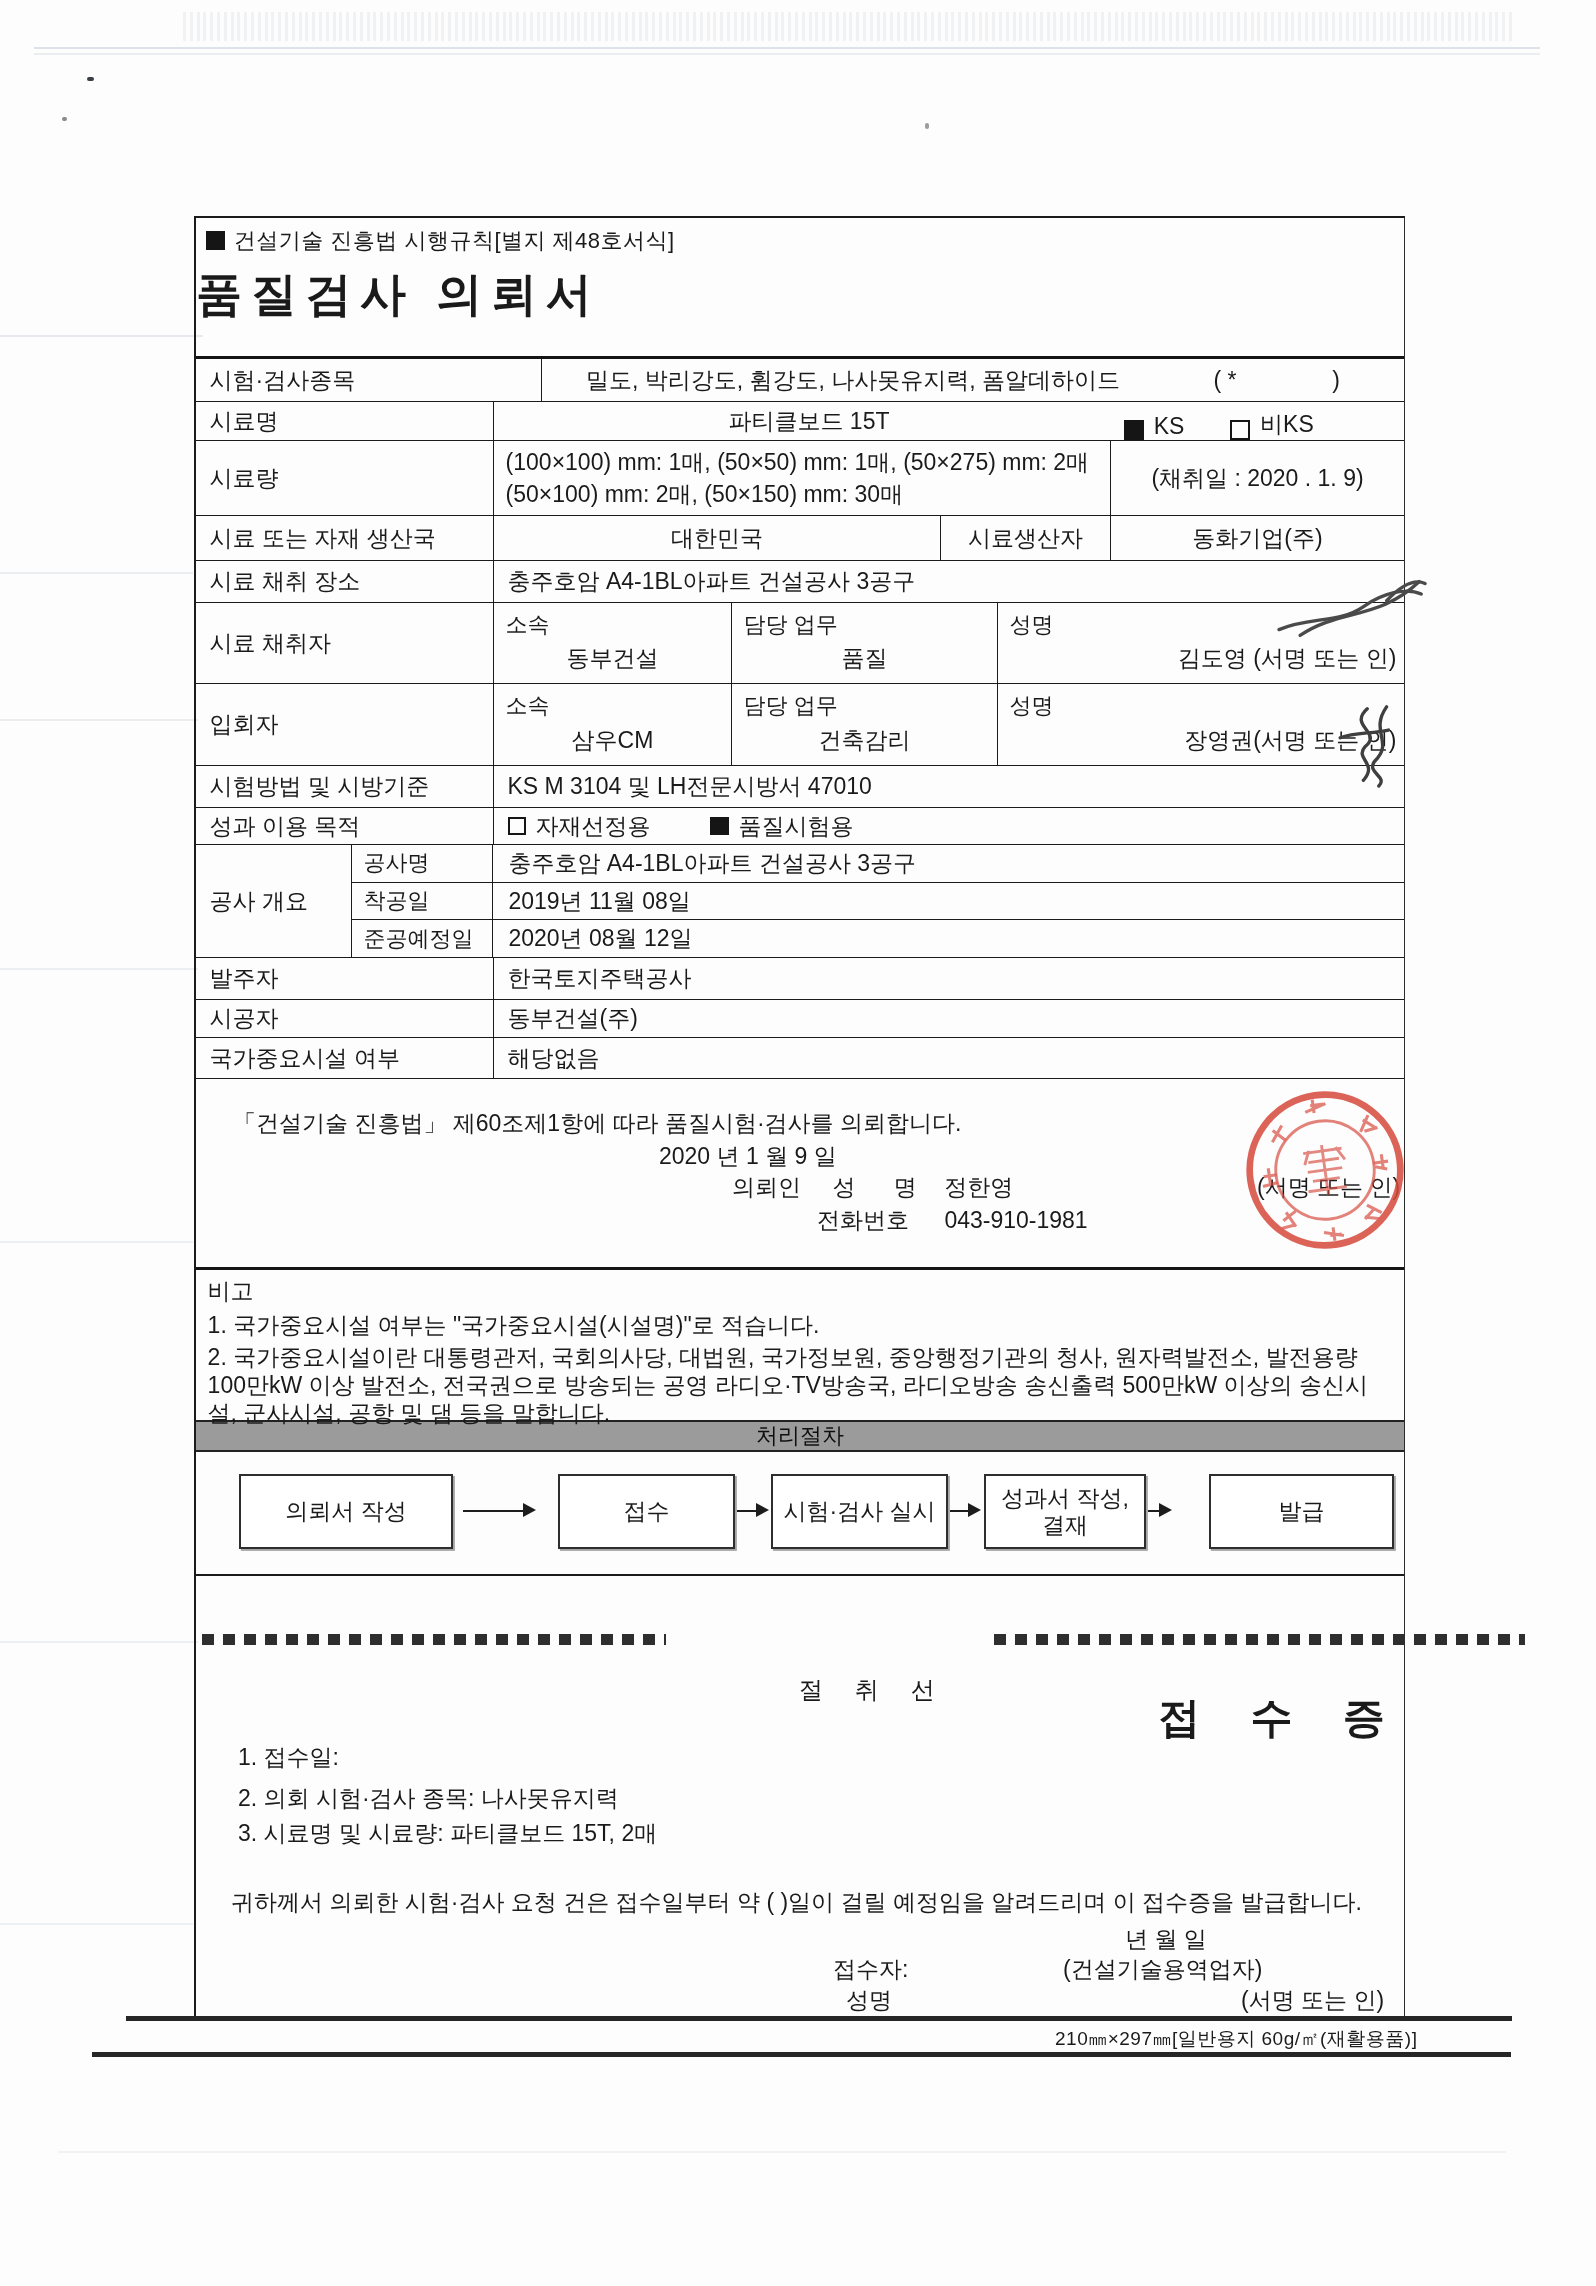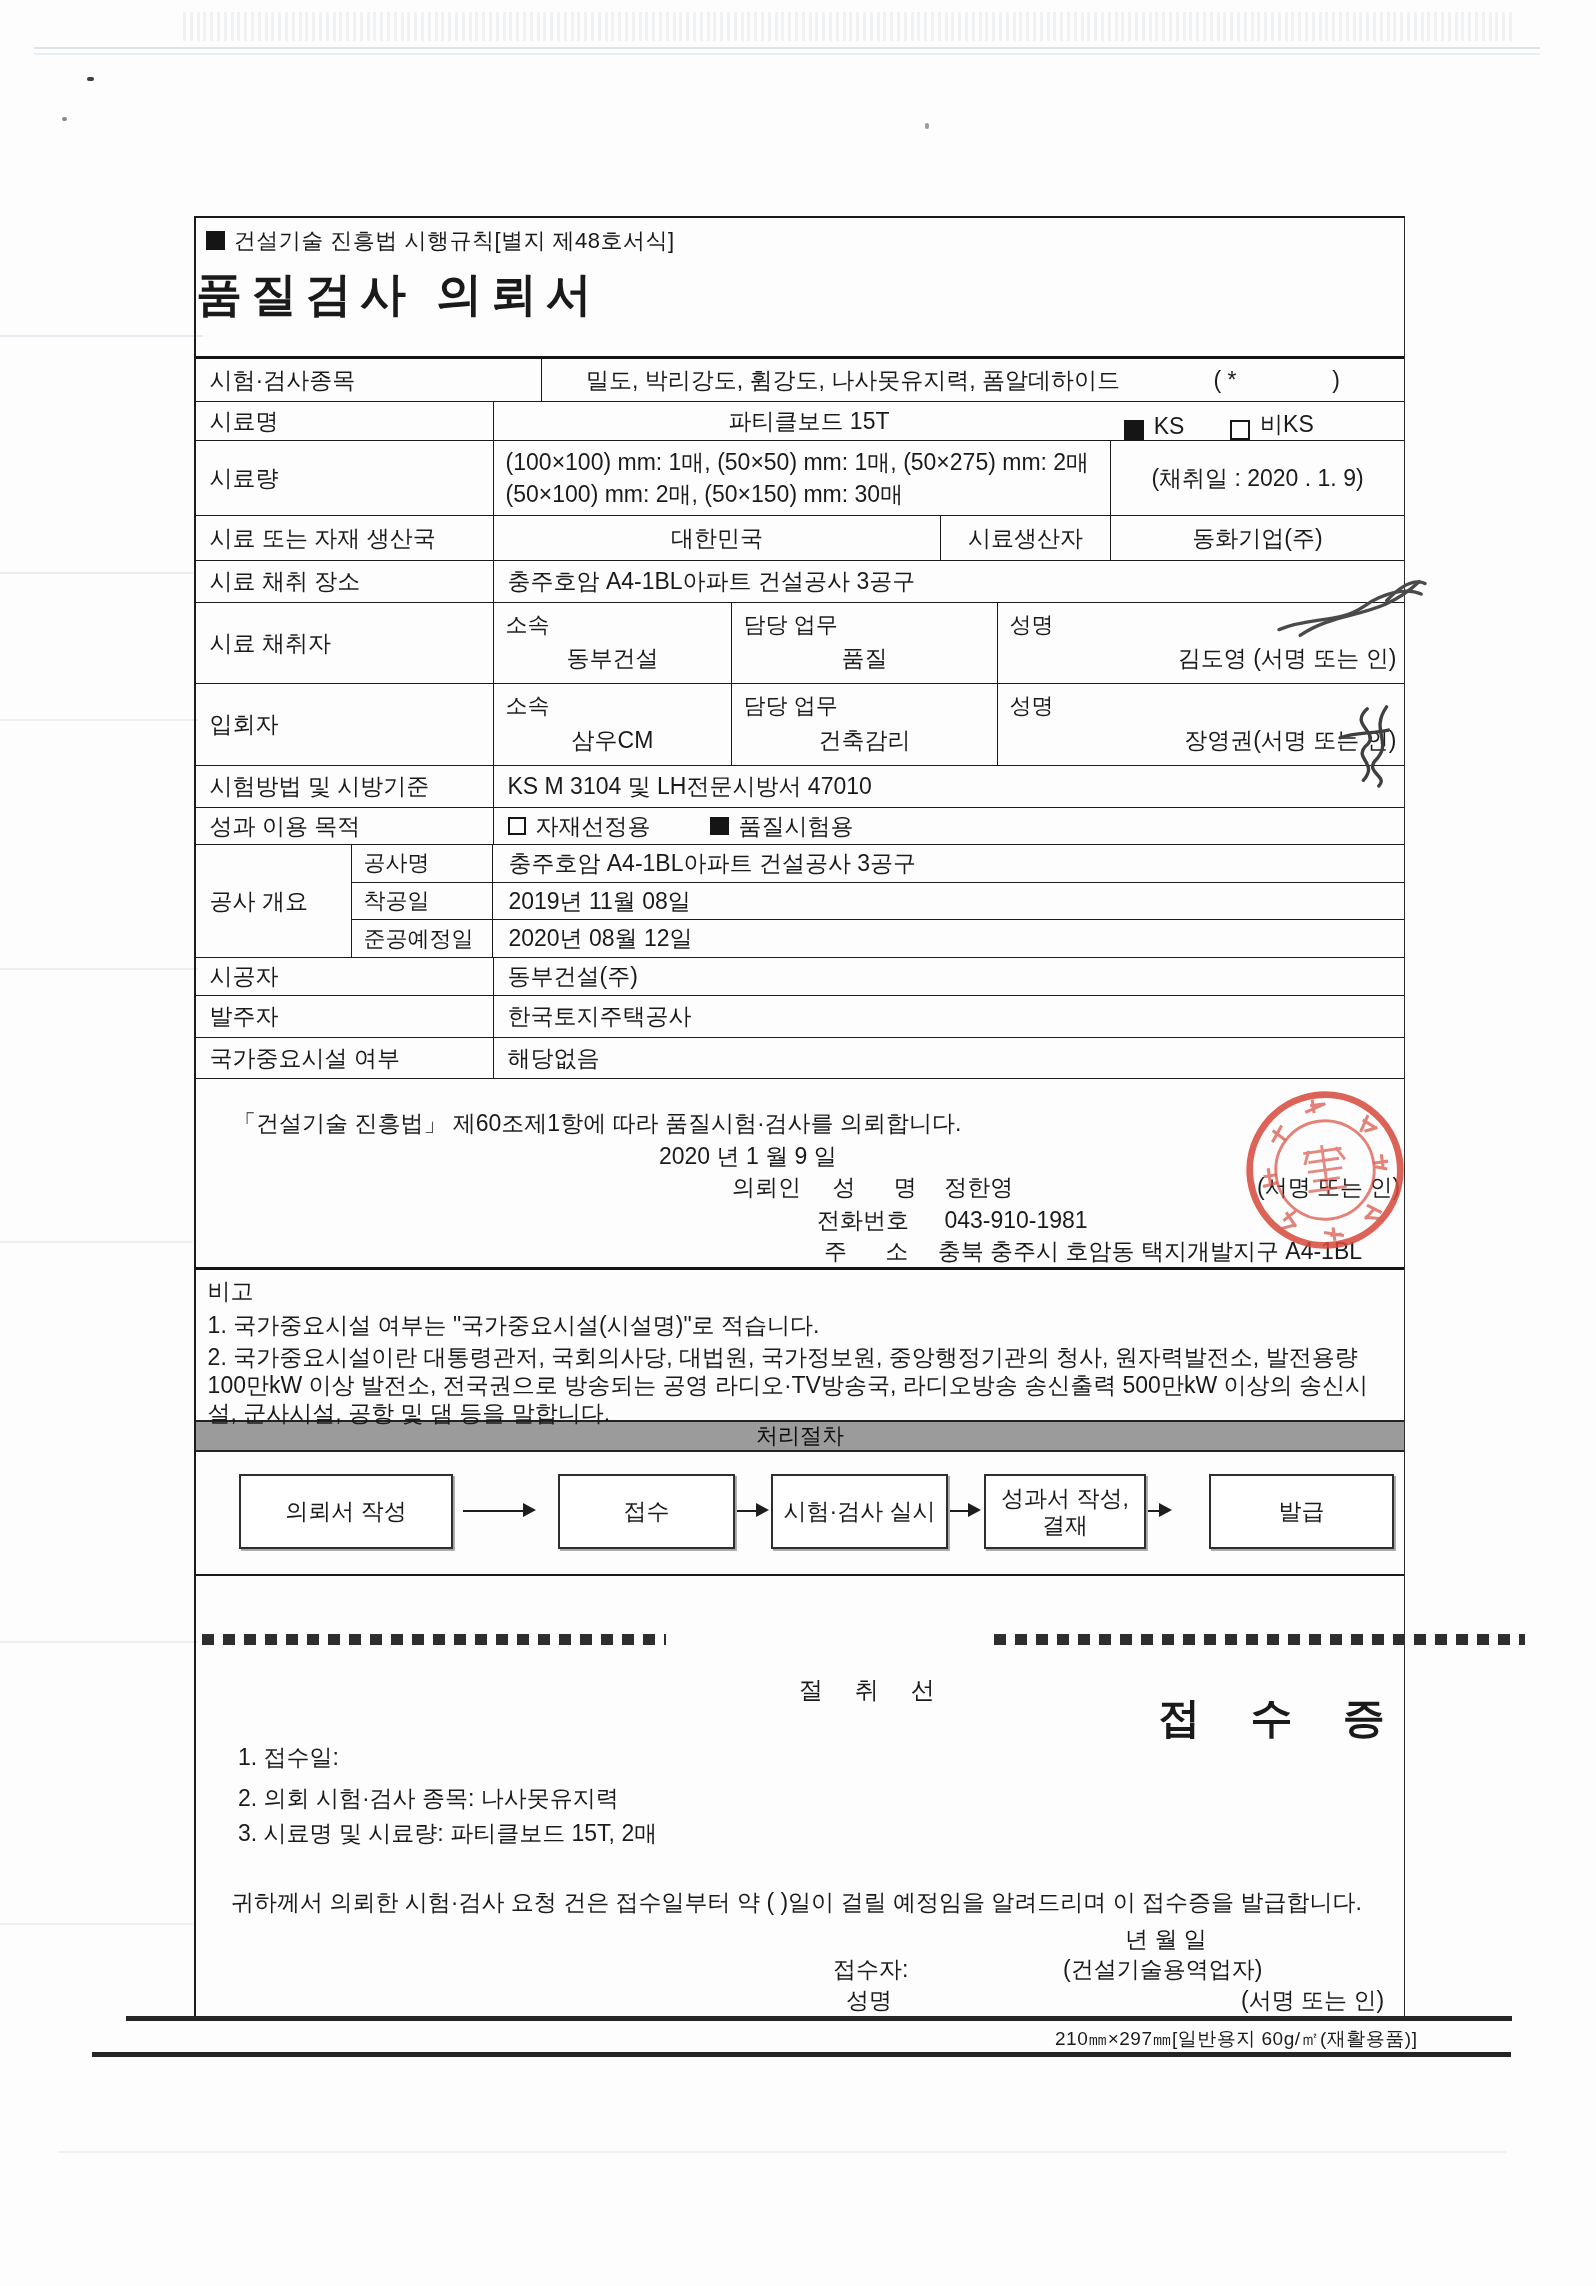--- a/index.html
+++ b/index.html
@@ -227,30 +227,30 @@
           <div class="proj-k">착공일</div>
           <div class="proj-v">2019년 11월 08일</div>
         </div>
         <div class="proj-row">
           <div class="proj-k">준공예정일</div>
           <div class="proj-v">2020년 08월 12일</div>
         </div>
       </div>
     </div>
 
+    <div class="row" style="height:42px;">
+      <div class="cell lbl">발주자</div>
+      <div class="cell val-pad" style="flex:1;">
+          <span>한국토지주택공사</span>
+        </div>
+    </div>
     <div class="row" style="height:38px;">
       <div class="cell lbl">시공자</div>
       <div class="cell val-pad" style="flex:1;">
           <span>동부건설(주)</span>
-        </div>
-    </div>
-    <div class="row" style="height:42px;">
-      <div class="cell lbl">발주자</div>
-      <div class="cell val-pad" style="flex:1;">
-          <span>한국토지주택공사</span>
         </div>
     </div>
     <div class="row" style="height:41px;">
       <div class="cell lbl">국가중요시설 여부</div>
       <div class="cell val-pad" style="flex:1;">
           <span>해당없음</span>
         </div>
     </div>
 
     <div class="sec-decl">
@@ -258,24 +258,20 @@
       <div class="decl-line pre" style="left:463px; top:62px;">2020  년    1  월    9   일</div>
       <div class="decl-line" style="left:536px; top:93px;">
         <span>의뢰인</span>
         <span class="pre" style="margin-left:25px;">성      명</span>
         <span style="margin-left:21px;">정한영</span>
       </div>
       <div class="decl-line" style="right:3.9px; top:93px;">(서명 또는 인)</div>
       <div class="decl-line" style="left:621px; top:126px;">
         <span>전화번호</span>
         <span style="margin-left:29px;">043-910-1981</span>
-      </div>
-      <div class="decl-line" style="left:628px; top:157px;">
-        <span class="pre">주      소</span>
-        <span style="margin-left:23px;">충북 충주시 호암동 택지개발지구 A4-1BL</span>
       </div>
     </div>
 
     <div class="sec-remarks">
       <div class="remark-h">비고</div>
       <div class="remark-t">1. 국가중요시설 여부는 "국가중요시설(시설명)"로 적습니다.</div>
       <div class="remark-t">2. 국가중요시설이란 대통령관저, 국회의사당, 대법원, 국가정보원, 중앙행정기관의 청사, 원자력발전소, 발전용량 100만kW 이상 발전소, 전국권으로 방송되는 공영 라디오·TV방송국, 라디오방송 송신출력 500만kW 이상의 송신시설, 군사시설, 공항 및 댐 등을 말합니다.</div>
     </div>
 
     <div class="sec-bar">

